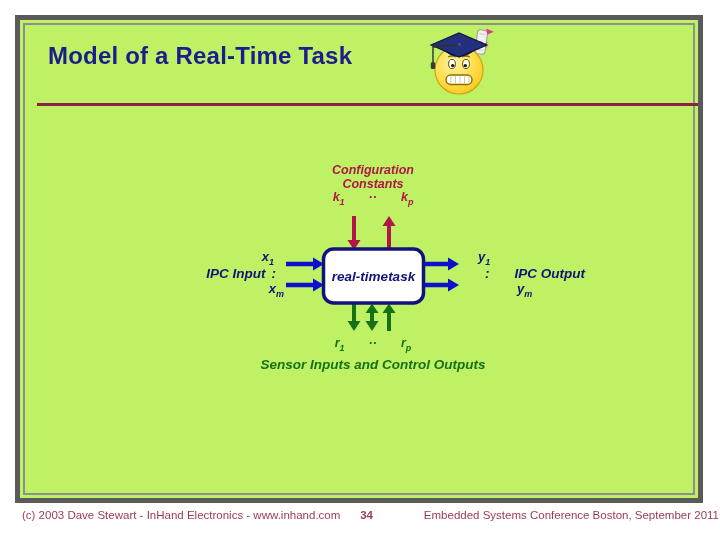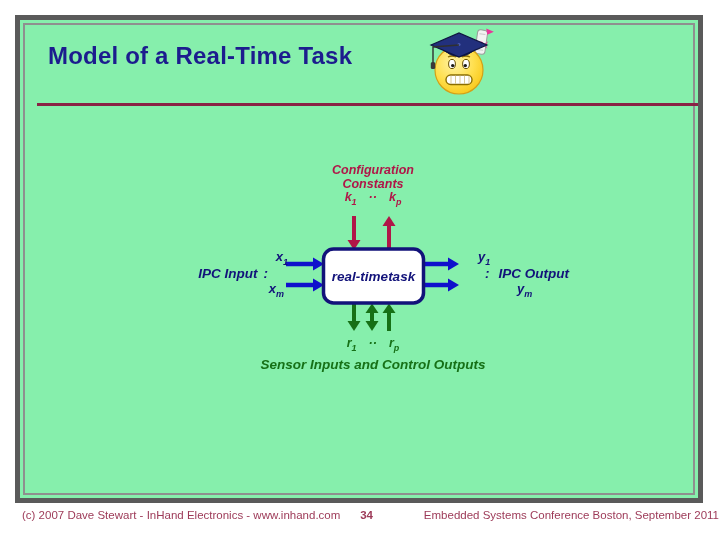--- a/index.html
+++ b/index.html
@@ -3,21 +3,21 @@
 <meta charset="utf-8">
 <style>
   html,body{margin:0;padding:0;}
   body{
     width:720px;height:540px;position:relative;background:#ffffff;
     font-family:"Liberation Sans",sans-serif;overflow:hidden;
   }
   
   .slide{
     position:absolute;left:15px;top:15px;width:678px;height:478px;
-    border:5px solid #5a5a5a;background:#86efac;
+    border:5px solid #5a5a5a;background:#bef264;
   }
   .slide-inner-border{
     position:absolute;left:3px;top:3px;right:3px;bottom:3px;
     border:2px solid #8f8f8f;pointer-events:none;
   }
   
   .title{
     position:absolute;left:28px;top:22px;margin:0;
     font-size:24px;font-weight:bold;color:#1c1c8e;letter-spacing:0.2px;
     white-space:nowrap;
@@ -32,35 +32,35 @@
   .d-svg{position:absolute;left:0;top:0;}
   .d-text{
     position:absolute;font-weight:bold;font-style:italic;
     font-size:12.5px;line-height:13.5px;white-space:nowrap;
   }
   .d-text sub{font-size:9px;line-height:0;}
   .crimson{color:#b01648;}
   .navy{color:#12127a;}
   .green{color:#167016;}
   .center{text-align:center;}
-  .row{display:flex;justify-content:center;align-items:flex-start;gap:12px;}
+  .row{display:flex;justify-content:center;align-items:flex-start;gap:24px;}
   .config-label{left:283px;top:144px;width:140px;}
   .k-row{left:283px;top:171px;width:140px;}
-  .x1-label{left:228px;top:230px;width:40px;text-align:right;font-size:13px;}
-  .ipc-input{left:130px;top:247px;width:118px;text-align:right;font-size:13.5px;}
+  .x1-label{left:214px;top:230px;width:40px;text-align:right;font-size:13px;}
+  .ipc-input{left:138px;top:247px;width:118px;text-align:right;font-size:13.5px;}
   .ipc-input .colon{margin-left:6px;}
   .xm-label{left:222px;top:262px;width:42px;text-align:right;font-size:13px;}
   .task-text{
     left:303px;top:229px;width:101px;height:54px;
     display:flex;flex-direction:row;justify-content:center;align-items:center;
     font-size:13.5px;line-height:15px;
   }
   .y1-label{left:458px;top:230px;font-size:13px;}
   .ipc-output{left:465px;top:247px;font-size:13.5px;}
-  .ipc-output .label{margin-left:9px;}
+  .ipc-output .label{margin-left:25px;}
   .ym-label{left:453px;top:262px;font-size:13px;margin-left:44px;}
   .r-row{left:283px;top:317px;width:140px;}
   .sensor-label{left:203px;top:338px;width:300px;font-size:13.5px;}
   
   .footer-text{
     position:absolute;top:509px;font-size:11.5px;color:#9d3a58;white-space:nowrap;
   }
   .footer-left{left:22px;}
   .footer-page{left:333px;width:40px;text-align:right;font-weight:bold;}
   .footer-right{right:1px;}
@@ -190,15 +190,15 @@
 
     <div class="d-text green row r-row">
       <span><span>r</span><sub>1</sub></span>
       <span>··</span>
       <span><span>r</span><sub>p</sub></span>
     </div>
     <div class="d-text green center sensor-label">Sensor Inputs and Control Outputs</div>
   </div>
 </div>
 
-<div class="footer-text footer-left">(c) 2007 Dave Stewart - InHand Electronics - www.inhand.com</div>
+<div class="footer-text footer-left">(c) 2003 Dave Stewart - InHand Electronics - www.inhand.com</div>
 <div class="footer-text footer-page">34</div>
 <div class="footer-text footer-right">Embedded Systems Conference Boston, September 2011</div>
 
 </body></html>

